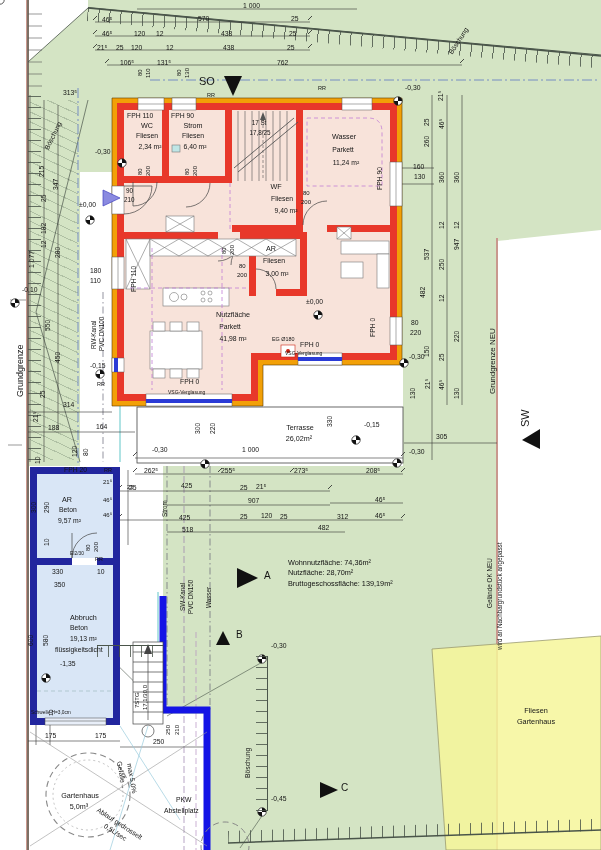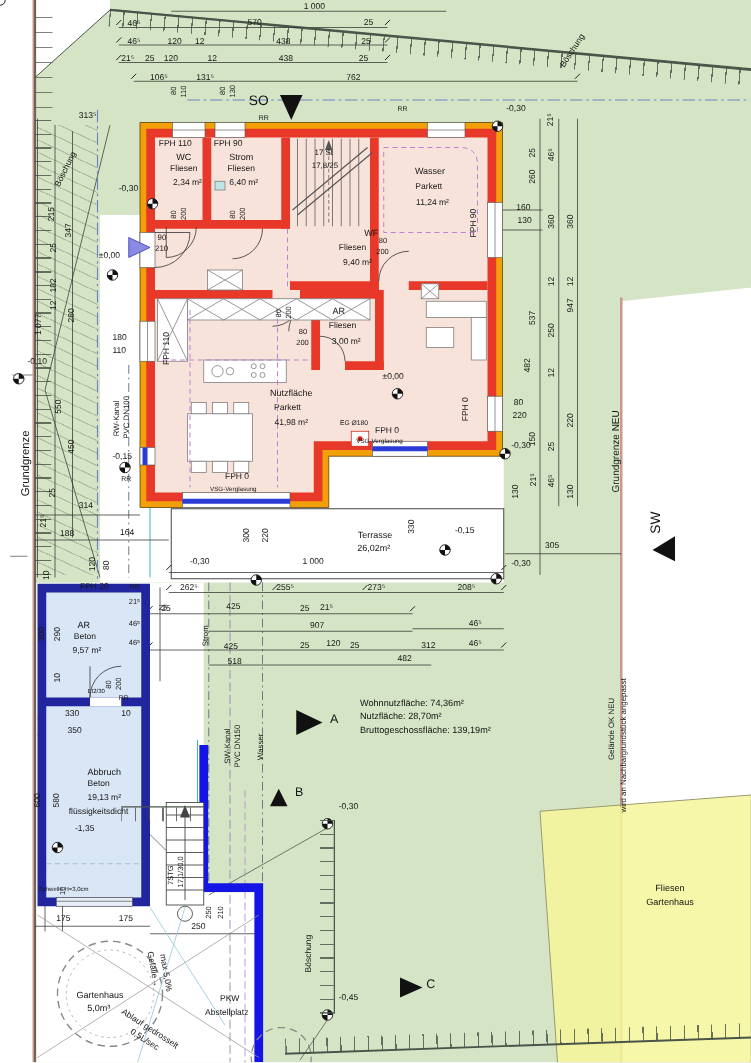--- a/index.html
+++ b/index.html
@@ -336,21 +336,21 @@
       <span class="ann" style="left: 259px; top: 120px; font-size: 6.3px; transform: translateX(-50%);">17 St</span>
       <span class="ann" style="left: 260px; top: 130px; font-size: 6.3px; transform: translateX(-50%);">17,8/25</span>
       <span class="ann" style="left: 137px; top: 175px; font-size: 6px; transform: rotate(-90deg);">80</span>
       <span class="ann" style="left: 145px; top: 176px; font-size: 6px; transform: rotate(-90deg);">200</span>
       <span class="ann" style="left: 184px; top: 175px; font-size: 6px; transform: rotate(-90deg);">80</span>
       <span class="ann" style="left: 192px; top: 176px; font-size: 6px; transform: rotate(-90deg);">200</span>
       <span class="ann" style="left: 344px; top: 133px; font-size: 7.2px; transform: translateX(-50%);">Wasser</span>
       <span class="ann" style="left: 343px; top: 147px; font-size: 6.8px; transform: translateX(-50%);">Parkett</span>
       <span class="ann" style="left: 346px; top: 160px; font-size: 6.8px; transform: translateX(-50%);">11,24 m²</span>
       <span class="ann" style="left: 377px; top: 190px; font-size: 6.8px; transform: rotate(-90deg);">FPH 90</span>
-      <span class="ann" style="left: 297px; top: 183px; font-size: 7.2px; transform: translateX(-50%); text-align: center;">WF</span>
+      <span class="ann" style="left: 276px; top: 183px; font-size: 7.2px; transform: translateX(-50%); text-align: center;">WF</span>
       <span class="ann" style="left: 282px; top: 196px; font-size: 6.8px; transform: translateX(-50%);">Fliesen</span>
       <span class="ann" style="left: 286px; top: 208px; font-size: 6.8px; transform: translateX(-50%);">9,40 m²</span>
       <span class="ann" style="left: 303px; top: 190px; font-size: 6px;">80</span>
       <span class="ann" style="left: 301px; top: 199px; font-size: 6px;">200</span>
       <span class="ann" style="left: 221px; top: 254px; font-size: 6px; transform: rotate(-90deg);">80</span>
       <span class="ann" style="left: 229px; top: 255px; font-size: 6px; transform: rotate(-90deg);">200</span>
       <span class="ann" style="left: 271px; top: 245px; font-size: 7.2px; transform: translateX(-50%);">AR</span>
       <span class="ann" style="left: 274px; top: 258px; font-size: 6.8px; transform: translateX(-50%);">Fliesen</span>
       <span class="ann" style="left: 277px; top: 271px; font-size: 6.8px; transform: translateX(-50%);">3,00 m²</span>
       <span class="ann" style="left: 239px; top: 263px; font-size: 6px;">80</span>

